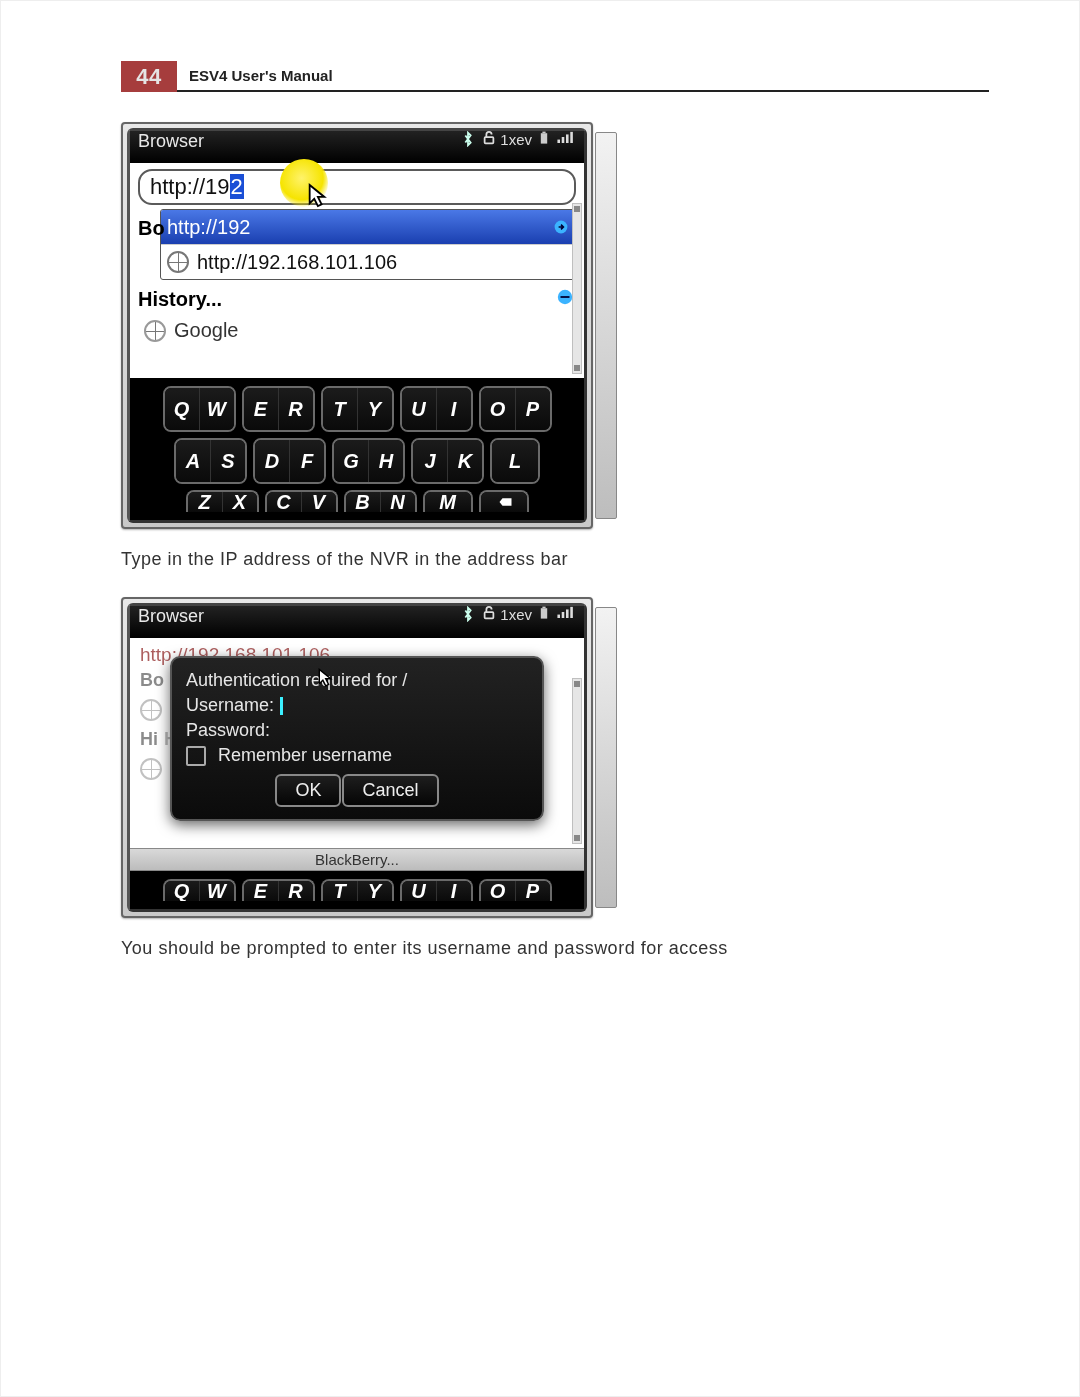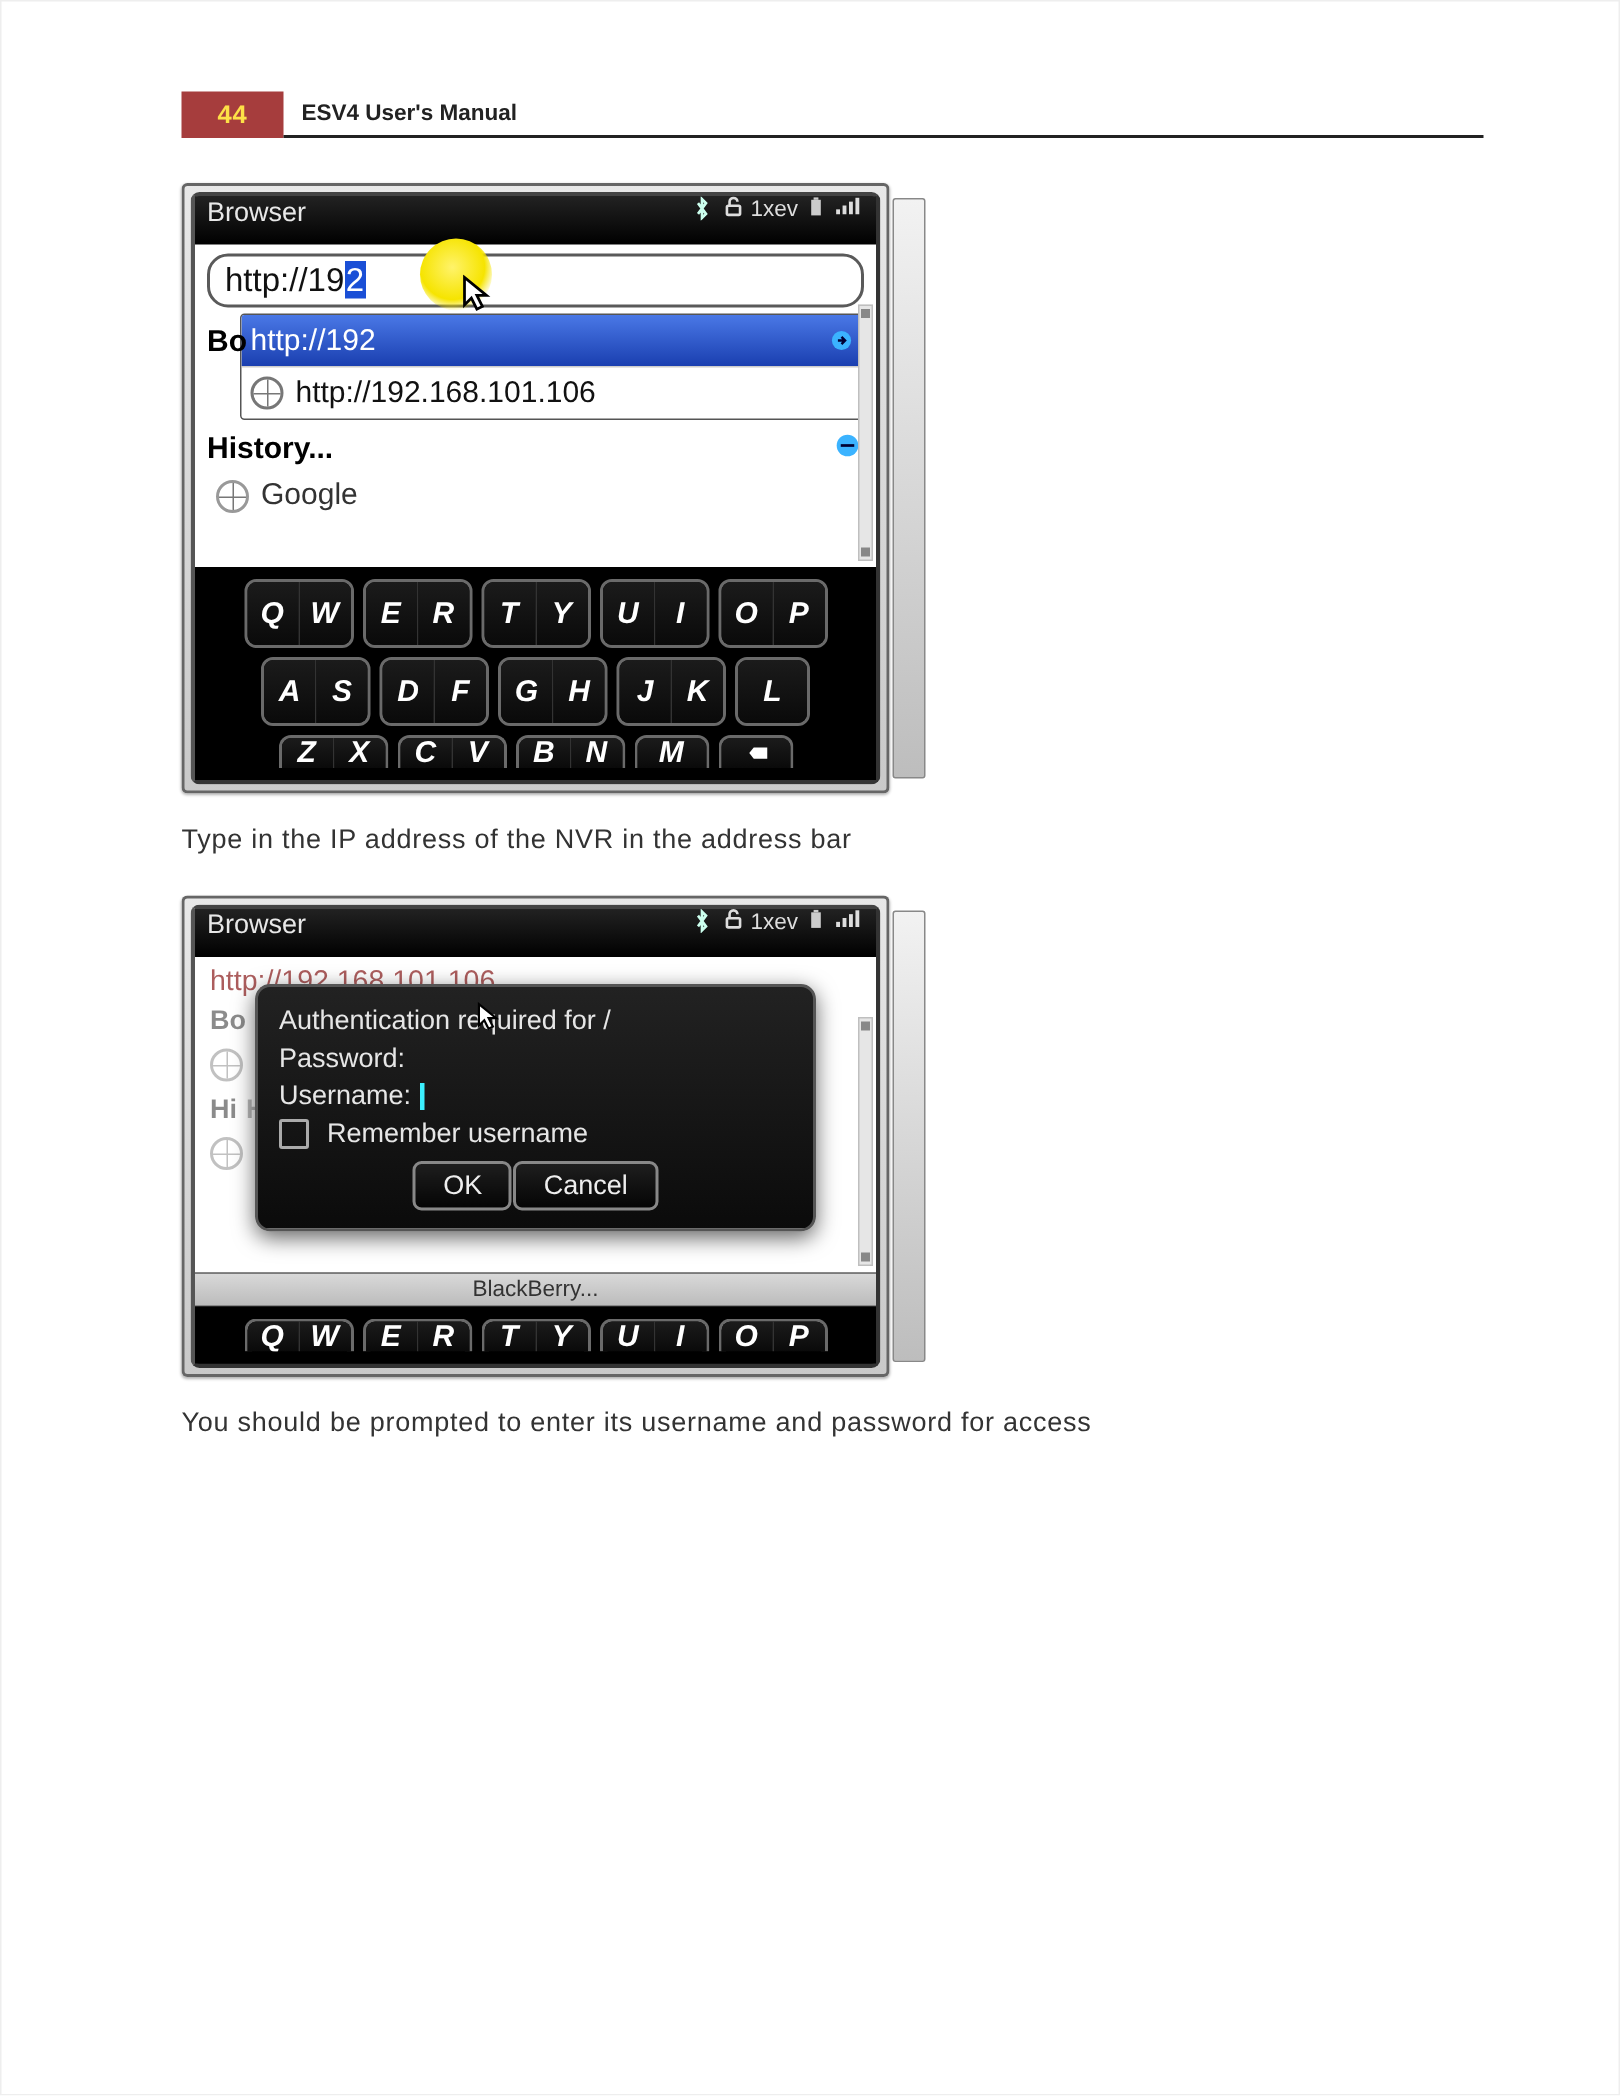--- a/index.html
+++ b/index.html
@@ -20,24 +20,24 @@
   }
 
   
   .header-row {
     display: flex;
     align-items: stretch;
     margin-bottom: 30px;
   }
   .page-num-badge {
     background: #a63d3d;
-    color: #fde047;
+    color: #e5e5e5;
     font-weight: 700;
-    font-size: 17px;
-    width: 68px;
+    font-size: 22px;
+    width: 56px;
     display: flex;
     align-items: center;
     justify-content: center;
     letter-spacing: 0.5px;
   }
   .manual-title {
     flex: 1;
     border-bottom: 2px solid #222;
     font-weight: 700;
     font-size: 15px;
@@ -550,28 +550,28 @@
           <span>Google</span>
         </div>
 
         <div class="scroll-stub"></div>
 
         <div class="auth-dialog">
           <div class="auth-line">
             <span>Authentication required for /</span>
           </div>
           <div class="auth-line">
-            <span>Password:</span>
-          </div>
-          <div class="auth-line">
             <span>Username:</span>
             <span class="caret"></span>
             <span style="flex:1"></span>
           </div>
           <div class="auth-line">
+            <span>Password:</span>
+          </div>
+          <div class="auth-line">
             <span class="chk"></span>
             <span>Remember username</span>
           </div>
           <div class="auth-btns">
             <div class="auth-btn">OK</div>
             <div class="auth-btn">Cancel</div>
           </div>
           <svg class="auth-cursor" viewBox="0 0 24 28">
             <path d="M4 2 L4 22 L9 17 L13 25 L17 23 L13 15 L20 15 Z" fill="#fff" stroke="#000" stroke-width="2"></path>
           </svg>

